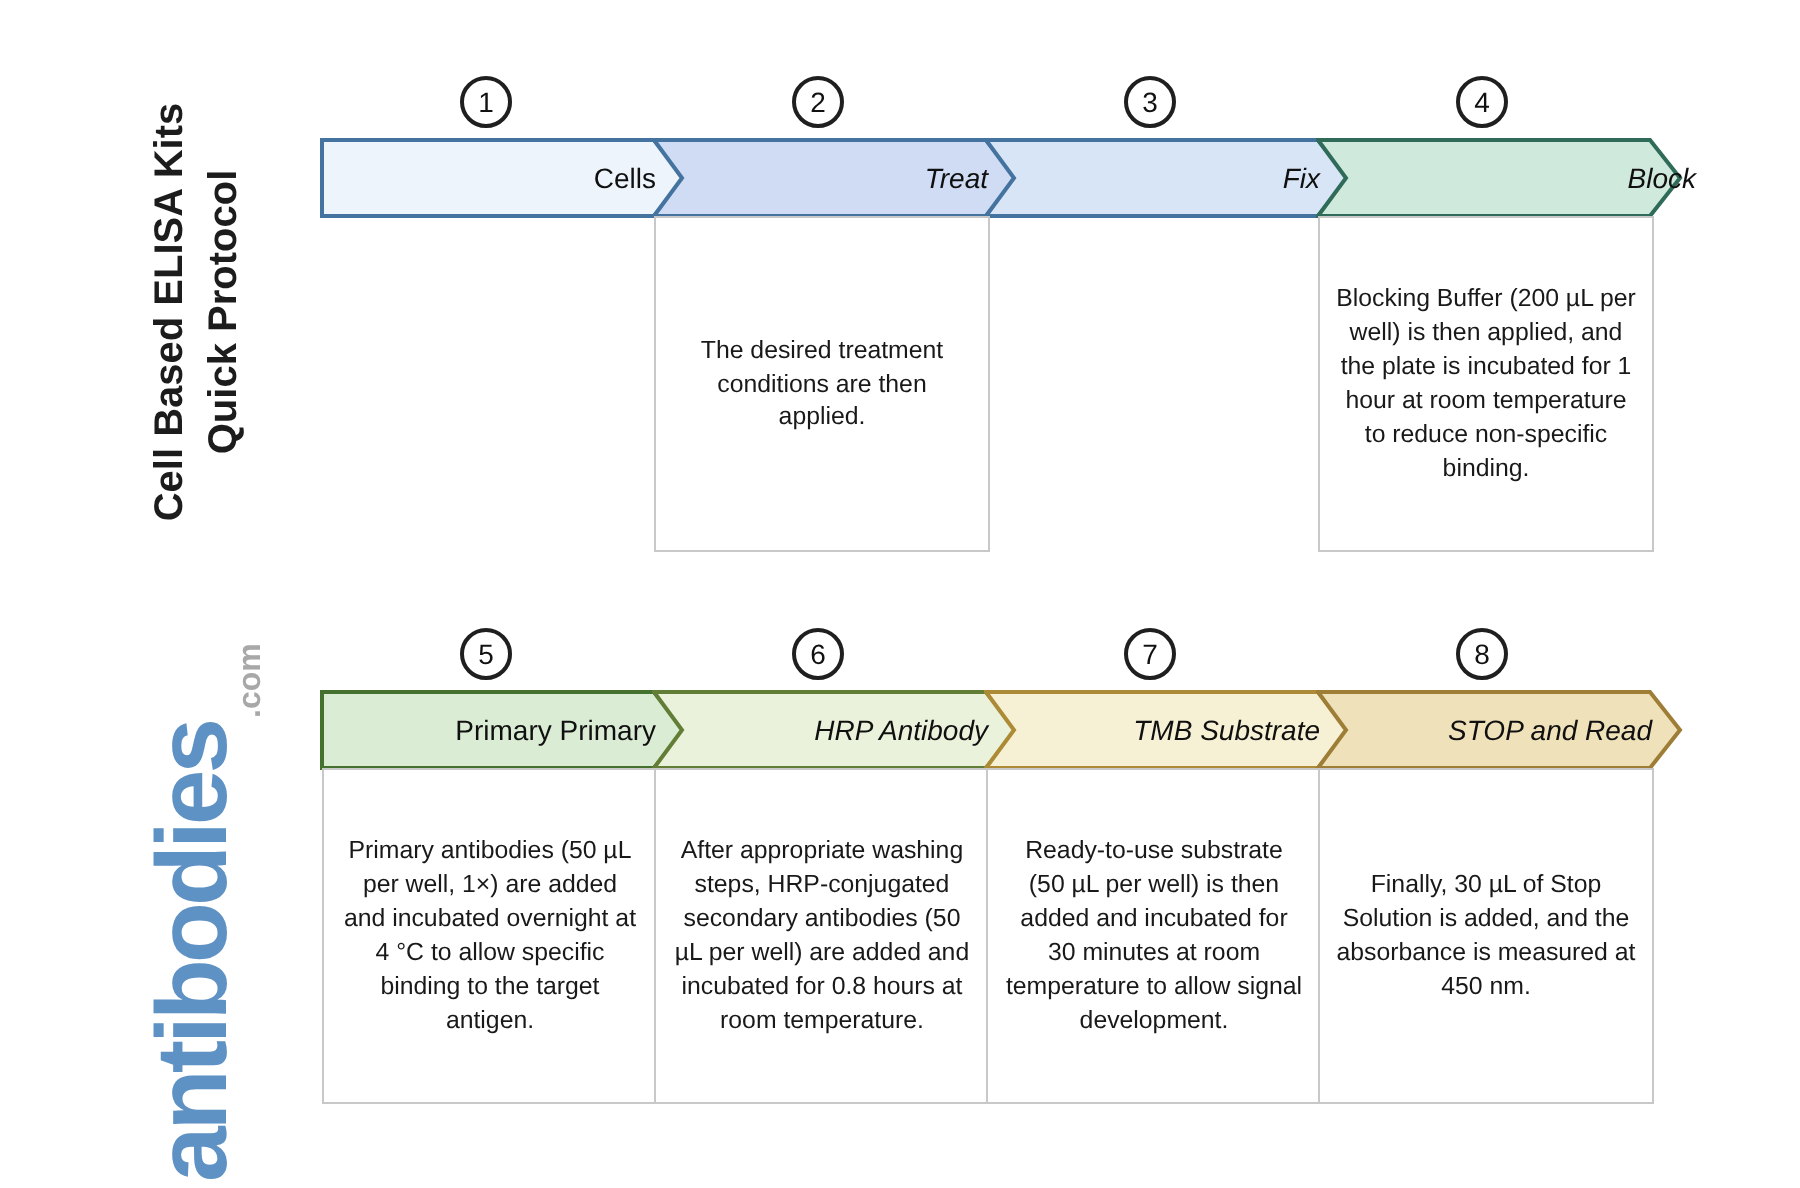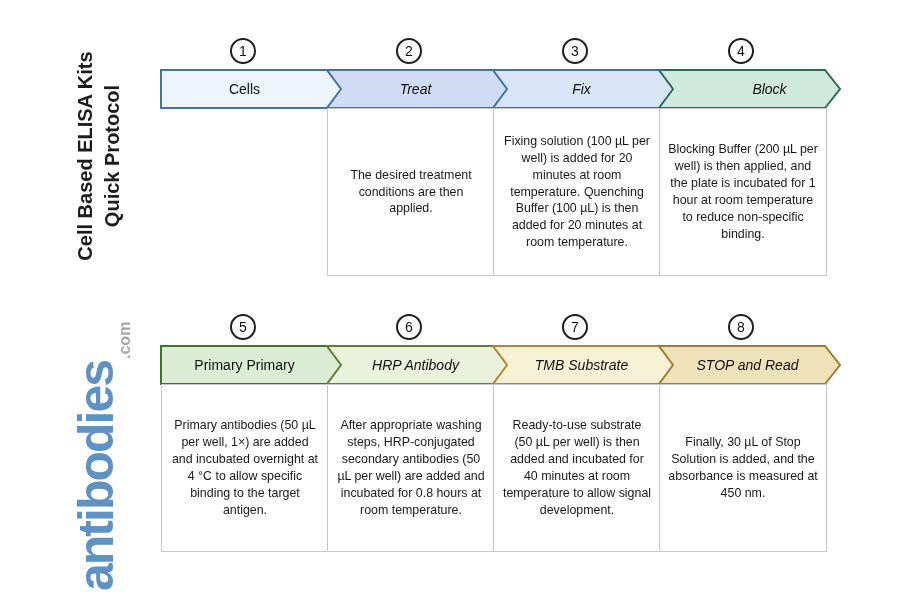--- a/index.html
+++ b/index.html
@@ -40,21 +40,21 @@
     position:absolute;top:0;width:26px;height:26px;box-sizing:border-box;
     border:2px solid #1f1f1f;border-radius:50%;background:#fff;
     text-align:center;line-height:22px;font-size:14px;color:#111;
   }
 
   .arrow{position:absolute;top:31px;}
   .arrow polygon{stroke-width:2;stroke-linejoin:miter;}
 
   .arrow-label{
     position:absolute;top:31px;height:40px;width:167px;
-    line-height:40px;text-align:center;
+    line-height:40px;text-align:right;
     font-size:14px;font-weight:500;color:#101010;
   }
   .arrow-label.notched{padding-left:10px;box-sizing:border-box;font-style:italic;}
 
   .descbox{
     position:absolute;top:70px;width:168px;height:168px;box-sizing:border-box;
     border:1px solid #c8c8c8;background:#fff;
     display:flex;align-items:center;justify-content:center;
     padding:6px 8px;text-align:center;
     font-size:12.4px;line-height:1.36;color:#191919;
@@ -95,23 +95,20 @@
       </svg>
 
       <div class="arrow-label" style="left:0">Cells</div>
       <div class="arrow-label notched" style="left:166px">Treat</div>
       <div class="arrow-label notched" style="left:332px">Fix</div>
       <div class="arrow-label notched" style="left:520px">Block</div>
 
       <div class="descbox" style="left:166px">
           <span>The desired treatment conditions are then applied.</span>
         </div>
-      <div class="descbox" style="left:332px">
-          <span>Fixing solution (100 µL per well) is added for 20 minutes at room temperature. Quenching Buffer (100 µL) is then added for 20 minutes at room temperature.</span>
-        </div>
       <div class="descbox" style="left:498px">
           <span>Blocking Buffer (200 µL per well) is then applied, and the plate is incubated for 1 hour at room temperature to reduce non-specific binding.</span>
         </div>
     </section>
 
     <section class="phase phase2">
 
       <div class="badge" style="left:69px"><span>5</span></div>
       <div class="badge" style="left:235px"><span>6</span></div>
       <div class="badge" style="left:401px"><span>7</span></div>
@@ -135,21 +132,21 @@
       <div class="arrow-label notched" style="left:332px">TMB Substrate</div>
       <div class="arrow-label notched" style="left:498px">STOP and Read</div>
 
       <div class="descbox" style="left:0">
           <span>Primary antibodies (50 µL per well, 1×) are added and incubated overnight at 4 °C to allow specific binding to the target antigen.</span>
         </div>
       <div class="descbox" style="left:166px">
           <span>After appropriate washing steps, HRP-conjugated secondary antibodies (50 µL per well) are added and incubated for 0.8 hours at room temperature.</span>
         </div>
       <div class="descbox" style="left:332px">
-          <span>Ready-to-use substrate (50 µL per well) is then added and incubated for 40 minutes at room temperature to allow signal development.</span>
+          <span>Ready-to-use substrate (50 µL per well) is then added and incubated for 30 minutes at room temperature to allow signal development.</span>
         </div>
       <div class="descbox" style="left:498px">
           <span>Finally, 30 µL of Stop Solution is added, and the absorbance is measured at 450 nm.</span>
         </div>
     </section>
 
   </div>
 </div>
 
 </body></html>

